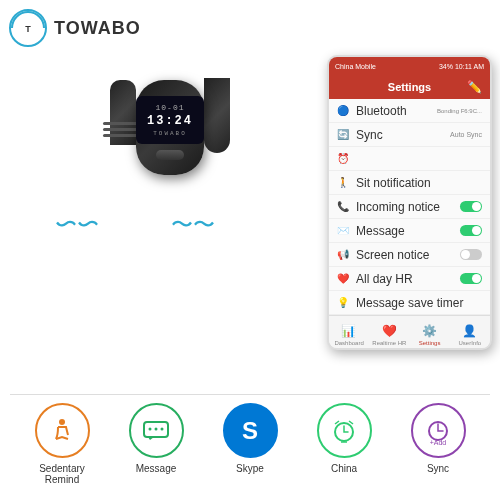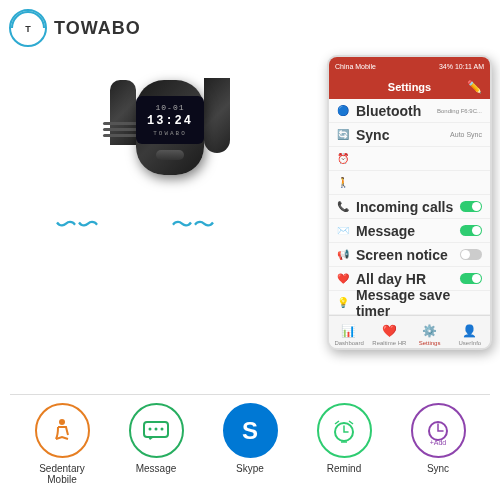--- a/index.html
+++ b/index.html
@@ -202,22 +202,21 @@
       height: 14px;
       margin-right: 5px;
       display: flex;
       align-items: center;
       justify-content: center;
       font-size: 10px;
       flex-shrink: 0;
     }
     .settings-item .item-label {
       flex: 1;
-      font-size: 14px;
-      font-weight: bold;
+      font-size: 12px;
     }
     .settings-item .item-value {
       color: #888;
       font-size: 7px;
     }
     .toggle-on {
       width: 22px;
       height: 11px;
       background: #2ecc71;
       border-radius: 6px;
@@ -394,25 +393,26 @@
       <div class="item-label">Sync</div>
       <div class="item-value">Auto Sync</div>
     </div>
 
     <div class="settings-item">
       <div class="item-icon">⏰</div>
     </div>
 
     <div class="settings-item">
       <div class="item-icon">🚶</div>
+      <div class="item-label">Sit notification</div>
     </div>
 
     <div class="settings-item">
       <div class="item-icon">📞</div>
-      <div class="item-label">Incoming calls</div>
+      <div class="item-label">Incoming notice</div>
       <div class="toggle-on"></div>
     </div>
 
     <div class="settings-item">
       <div class="item-icon">✉️</div>
       <div class="item-label">Message</div>
       <div class="toggle-on"></div>
     </div>
 
     <div class="settings-item">
@@ -460,21 +460,21 @@
 
   <div class="feature-item">
     <div class="feature-icon-wrap icon-sedentary">
       <svg width="28" height="28" viewBox="0 0 28 28">
         <circle cx="14" cy="5" r="3" fill="#e67e22"></circle>
         <path d="M10 10 Q10 18 8 22" stroke="#e67e22" stroke-width="2" fill="none"></path>
         <path d="M10 10 L18 10 L20 18" stroke="#e67e22" stroke-width="2" fill="none"></path>
         <path d="M8 22 L14 20 L20 22" stroke="#e67e22" stroke-width="2" fill="none"></path>
       </svg>
     </div>
-    <span class="feature-label">Sedentary Mobile</span>
+    <span class="feature-label">Sedentary Remind</span>
   </div>
 
   <div class="feature-item">
     <div class="feature-icon-wrap icon-message">
       <svg width="28" height="22" viewBox="0 0 28 22">
         <rect x="2" y="2" width="24" height="15" rx="3" fill="none" stroke="#27ae60" stroke-width="2"></rect>
         <path d="M8 20 L6 17 L12 17 Z" fill="#27ae60"></path>
         <circle cx="8" cy="9" r="1.5" fill="#27ae60"></circle>
         <circle cx="14" cy="9" r="1.5" fill="#27ae60"></circle>
         <circle cx="20" cy="9" r="1.5" fill="#27ae60"></circle>
@@ -493,21 +493,21 @@
   <div class="feature-item">
     <div class="feature-icon-wrap icon-alarm">
       <svg width="28" height="28" viewBox="0 0 28 28">
         <circle cx="14" cy="15" r="9" fill="none" stroke="#2ecc71" stroke-width="2"></circle>
         <path d="M14 9 L14 15 L18 15" stroke="#2ecc71" stroke-width="1.5" fill="none" stroke-linecap="round"></path>
         <path d="M5 7 L9 4" stroke="#2ecc71" stroke-width="1.5"></path>
         <path d="M23 7 L19 4" stroke="#2ecc71" stroke-width="1.5"></path>
         <path d="M11 25 L17 25" stroke="#2ecc71" stroke-width="1.5"></path>
       </svg>
     </div>
-    <span class="feature-label">Remind</span>
+    <span class="feature-label">China</span>
   </div>
 
   <div class="feature-item">
     <div class="feature-icon-wrap icon-time">
       <svg width="28" height="28" viewBox="0 0 28 28">
         <circle cx="14" cy="14" r="9" fill="none" stroke="#8e44ad" stroke-width="2"></circle>
         <path d="M14 7 L14 14 L19 14" stroke="#8e44ad" stroke-width="1.5" fill="none" stroke-linecap="round"></path>
         <text x="14" y="28" text-anchor="middle" font-size="7" fill="#8e44ad">+Add</text>
       </svg>
     </div>

